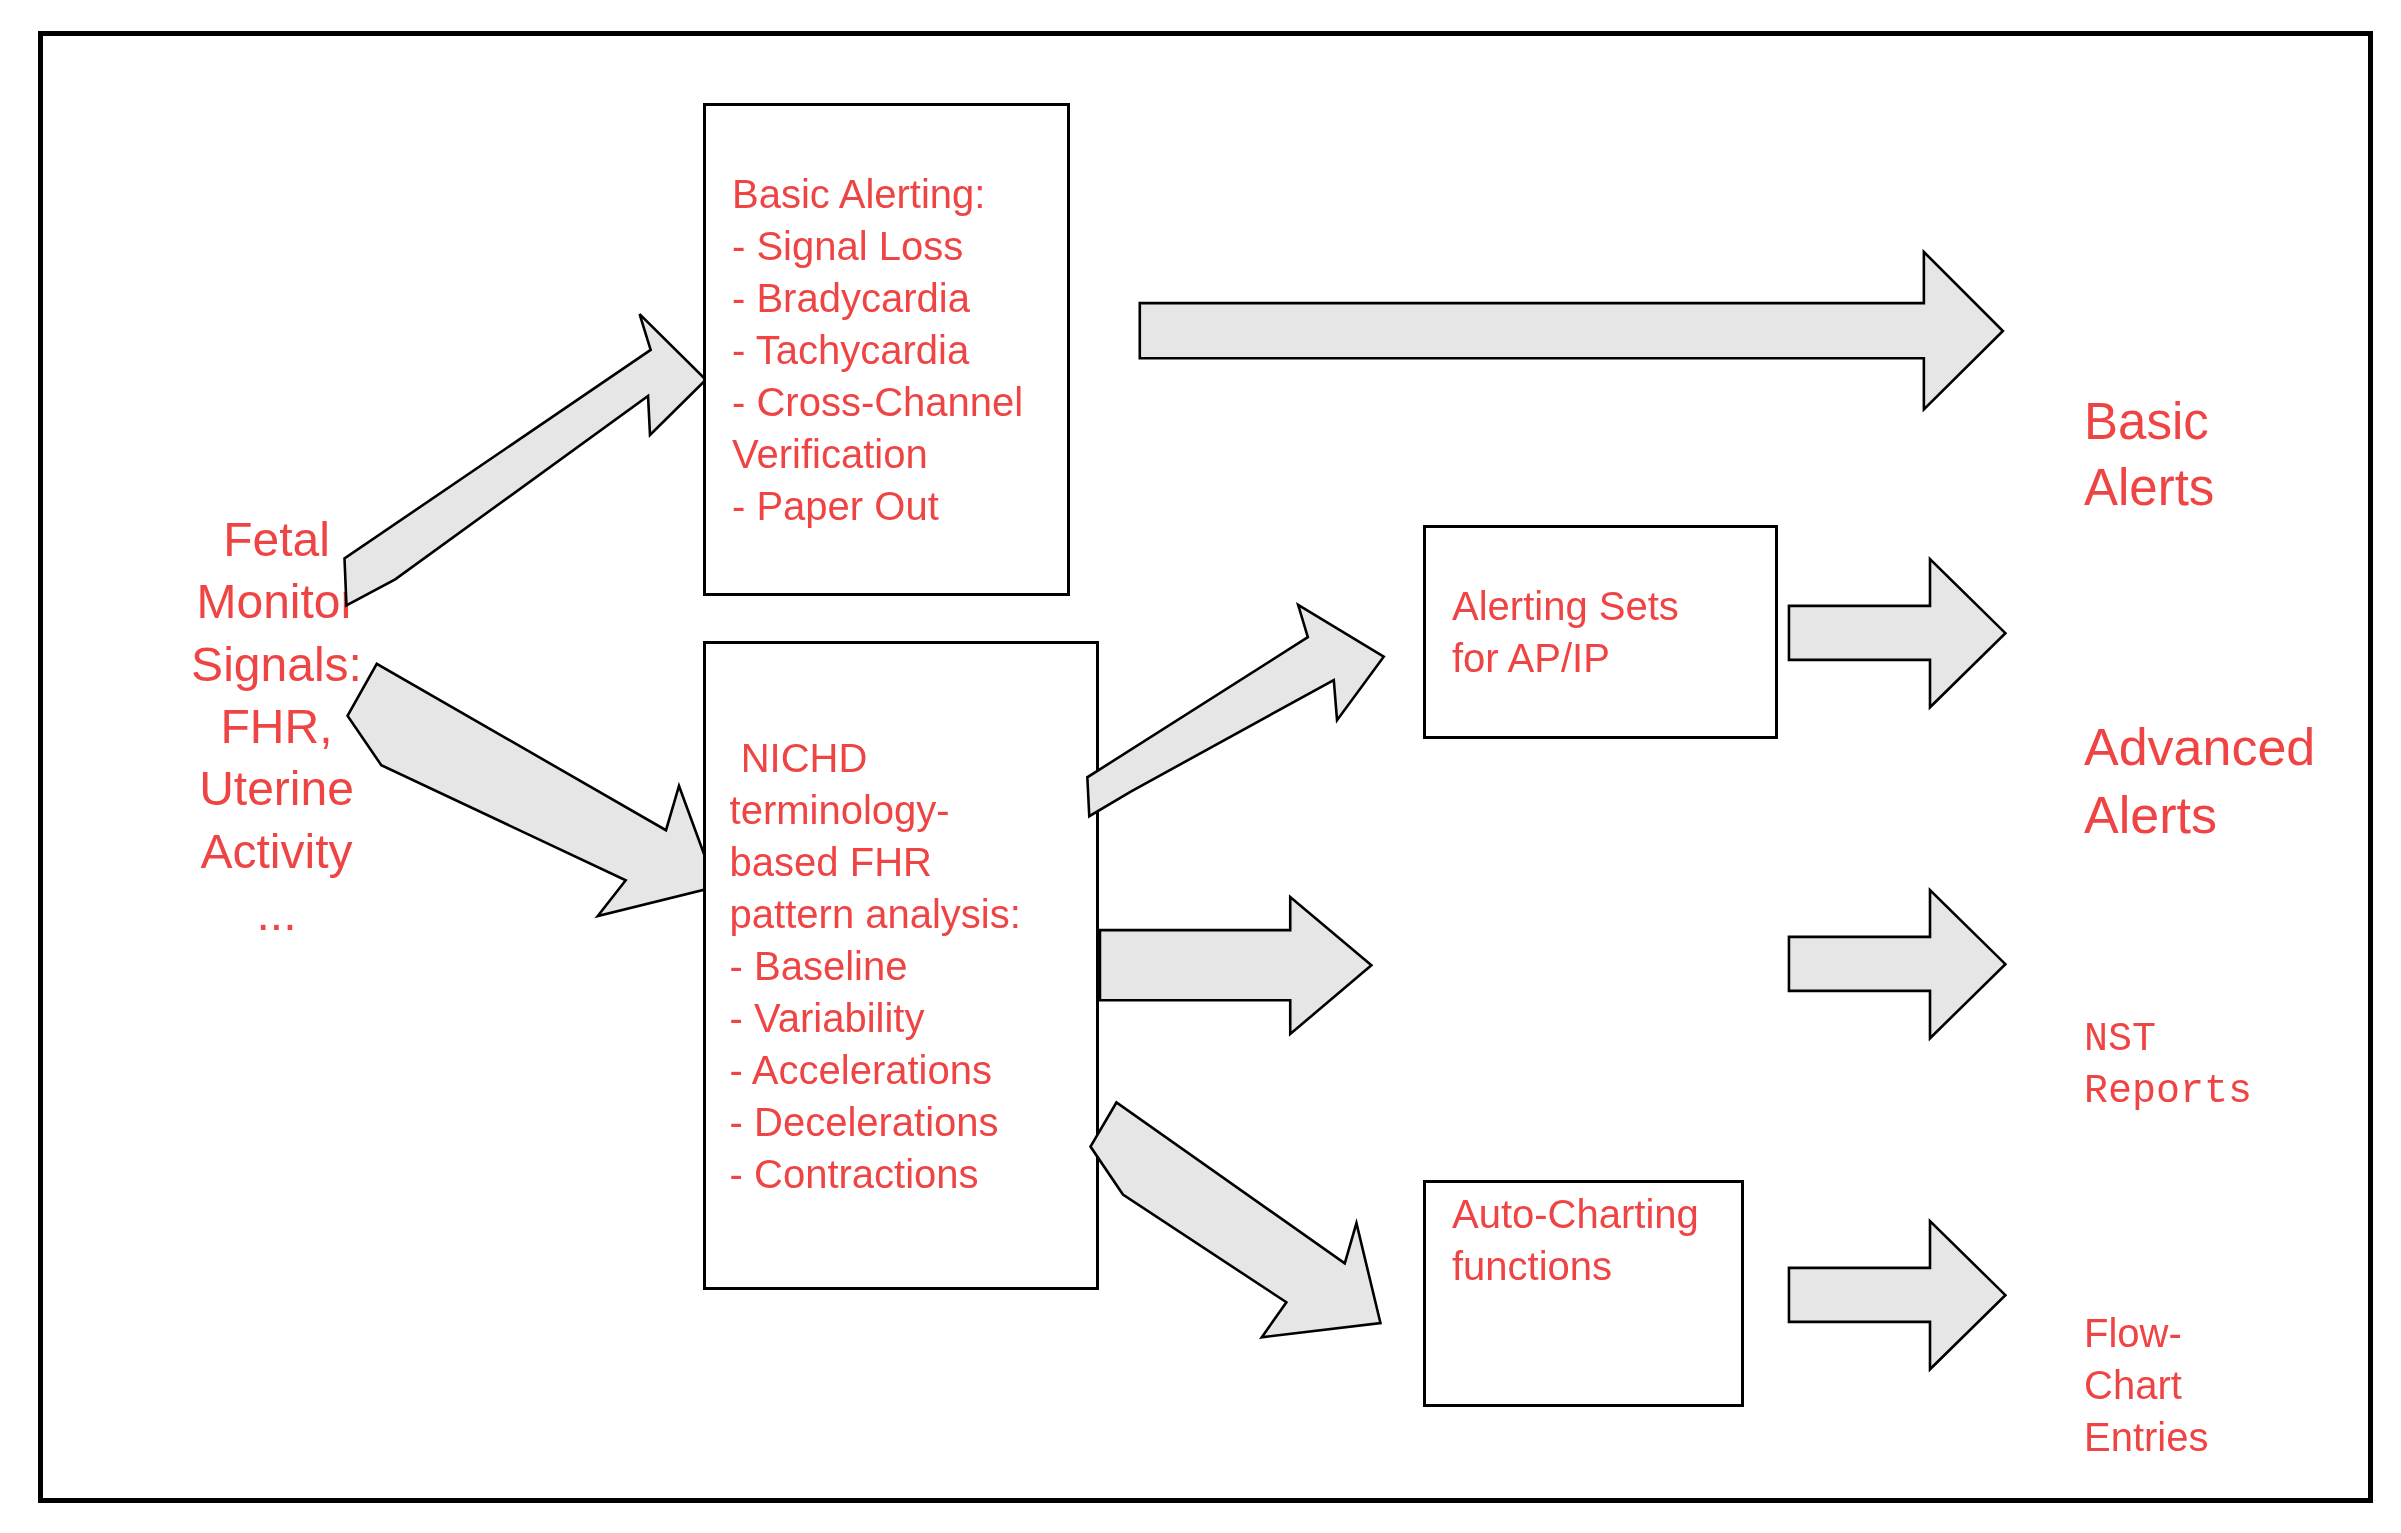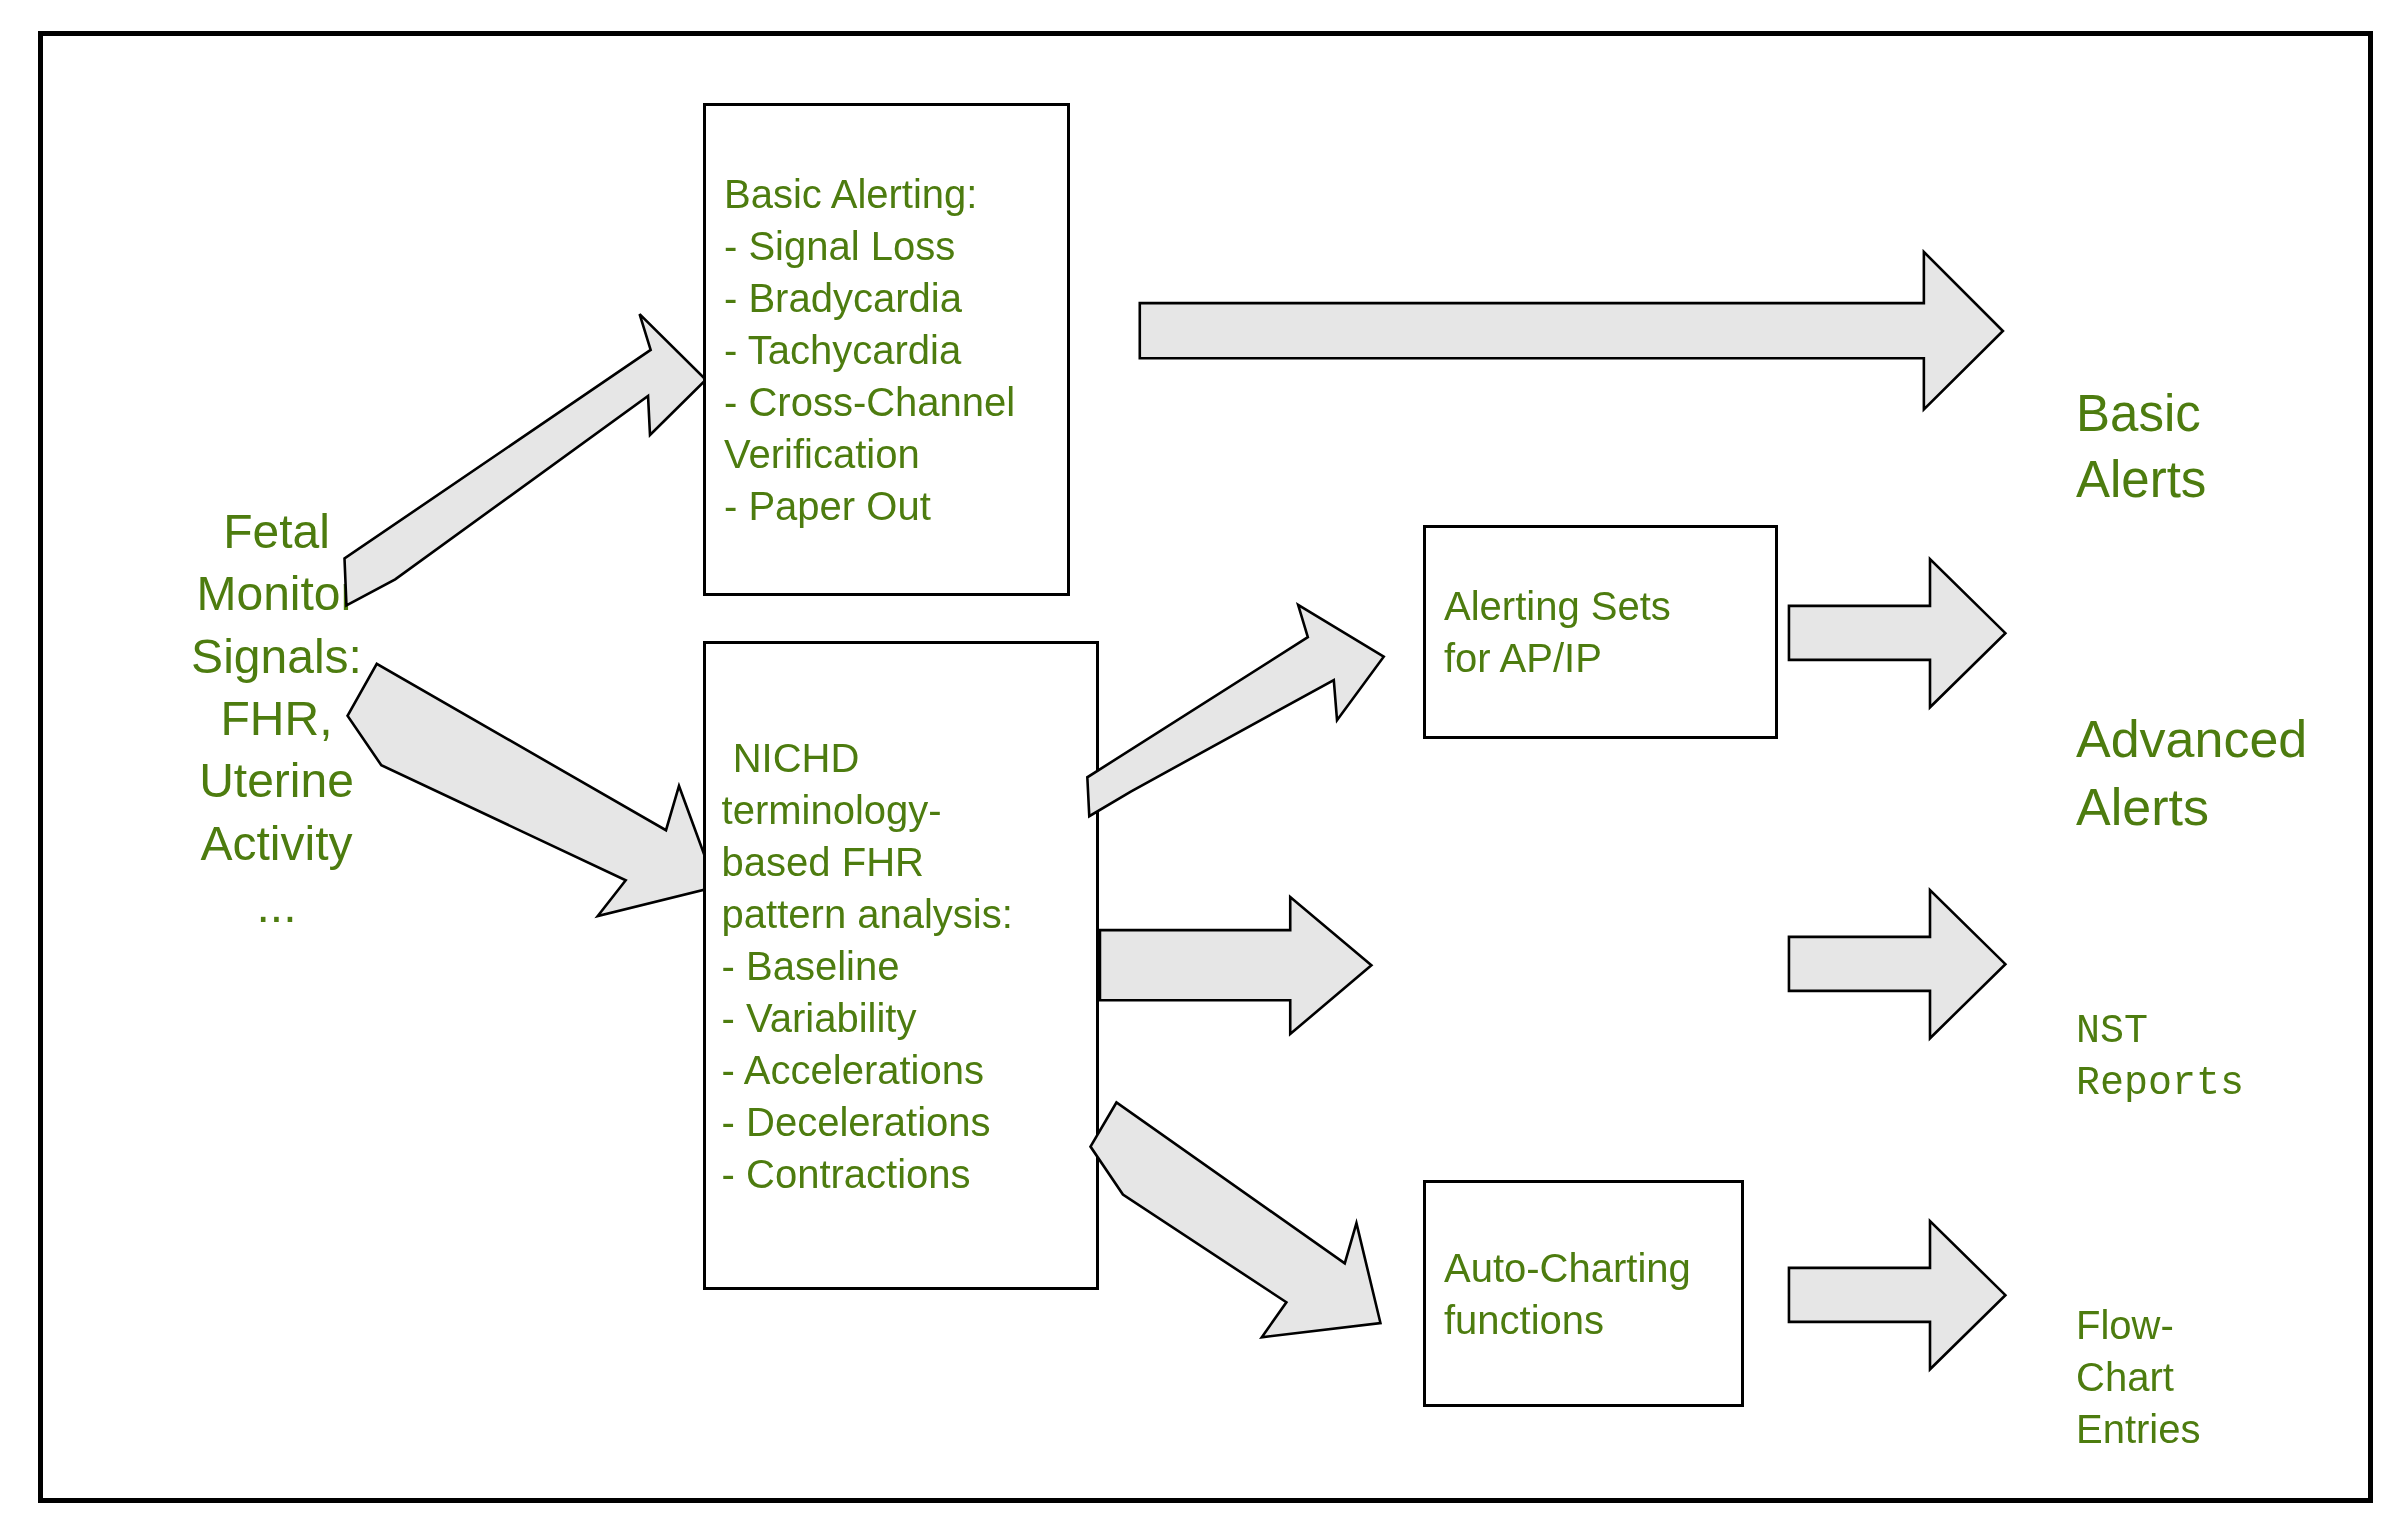--- a/index.html
+++ b/index.html
@@ -29,23 +29,23 @@
     flex-direction:column;
     justify-content:center;
   }
   .txt{
     position:absolute;
     color:#000000;
     white-space:pre;
     line-height:1.30;
   }
   .lines{
-    margin:0; padding:0;
+    margin:8px; padding:0;
     white-space:pre;
-    color:#4d7c0f;
+    color:#ef4444;
   }
   .center{ text-align:center; }
   .left{ text-align:left; }
   svg.arrow{
     position:absolute;
     overflow:visible;
   }
   .arrow-shape{
     fill:#e6e6e6;
     stroke:#000000;
@@ -147,21 +147,21 @@
 
   <div class="txt left" style="left:2076px; top:902px; width:292px; font-size:40px;font-family:Liberation Mono, monospace;">
     <div class="lines">NST
 Reports</div>
   </div>
 
   <svg class="arrow" style="left:1085px; top:1096px;" width="299" height="240" viewBox="0 0 460 370">
     <polygon class="arrow-shape" points="8,78 48,10 400,258 418,196 455,350 272,372 310,318 58,152"></polygon>
   </svg>
 
-  <div class="node-box" style="left:1423px; top:1180px; width:321px; height:227px;">
+  <div class="node-box" style="left:1423px; top:1180px; width:321px; height:227px;justify-content:flex-end;">
     <div class="txt left" style="position:static; padding:0 0 0 18px; font-size:40px;">
       <div class="lines">Auto-Charting
 functions</div>
     </div>
   </div>
 
   <svg class="arrow" style="left:1787px; top:1219px;" width="221" height="153" viewBox="0 0 340 235">
     <polygon class="arrow-shape" points="3,75 220,75 220,3 336,117 220,231 220,158 3,158"></polygon>
   </svg>
 

